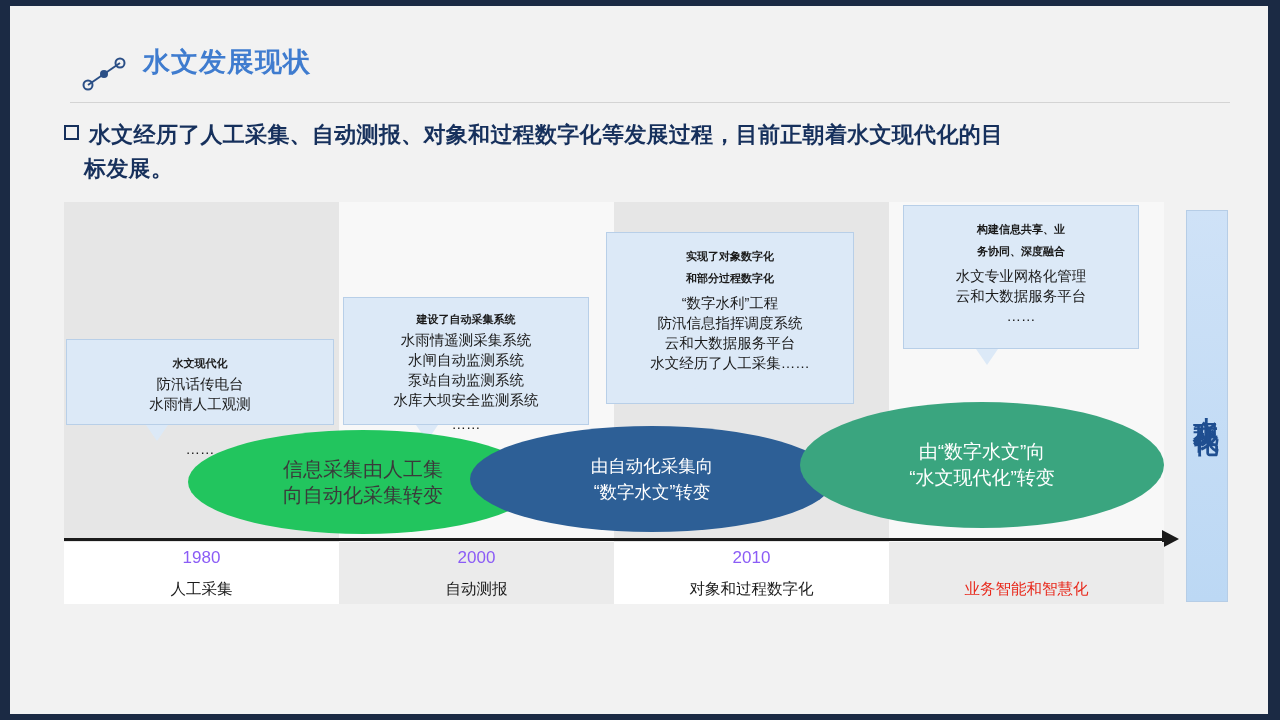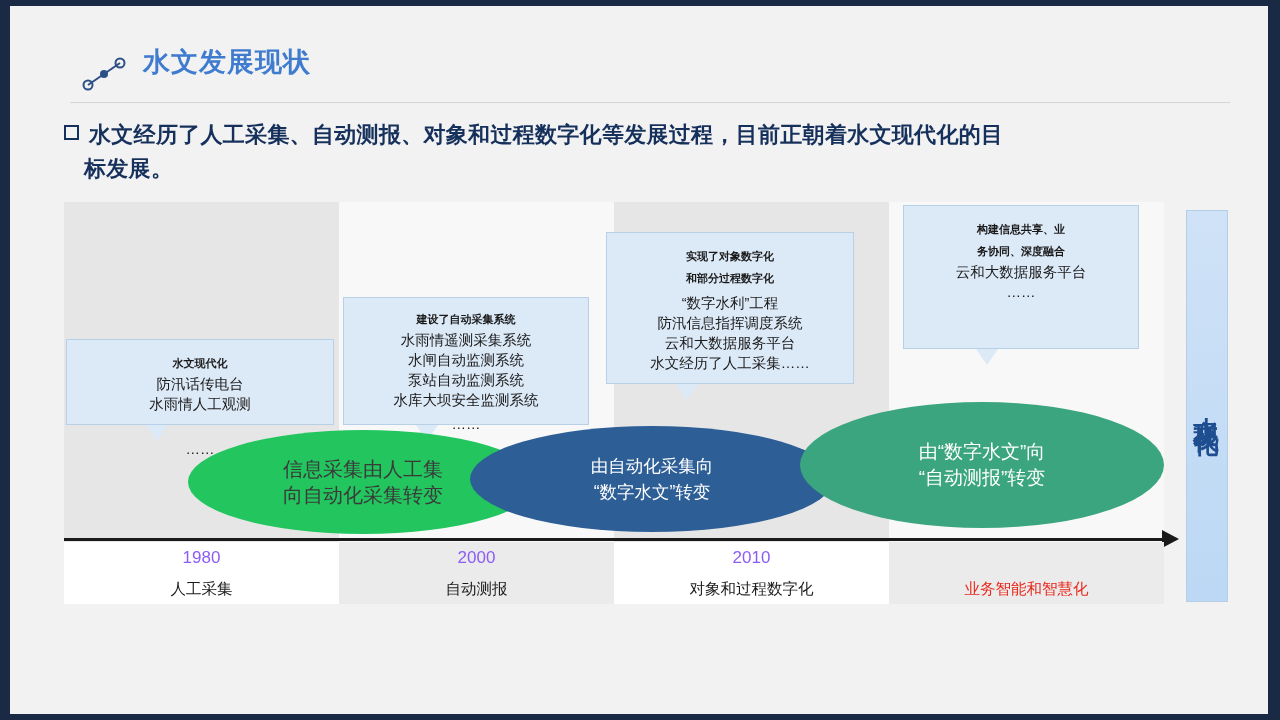--- a/index.html
+++ b/index.html
@@ -144,33 +144,34 @@
   <div class="callout" style="left:333px;top:291px;width:246px;height:128px;padding-top:10px;">
     <div class="ttl">建设了自动采集系统</div>
     <div class="sub">水雨情遥测采集系统</div>
     <div class="sub">水闸自动监测系统</div>
     <div class="sub">泵站自动监测系统</div>
     <div class="sub">水库大坝安全监测系统</div>
   </div>
   <div class="tail" style="left:406px;top:419px;"></div>
   <div class="sub" style="position:absolute;left:333px;top:410px;width:246px;text-align:center;font-size:14.5px;color:#1a1a1a;">……</div>
 
-  <div class="callout" style="left:596px;top:226px;width:248px;height:152px;padding-top:12px;text-align:center;">
+  <div class="callout" style="left:596px;top:226px;width:248px;height:172px;padding-top:12px;text-align:center;">
     <div class="ttl">实现了对象数字化</div>
     <div class="ttl">和部分过程数字化</div>
     <div class="sub" style="margin-top:4px;">“数字水利”工程</div>
     <div class="sub">防汛信息指挥调度系统</div>
     <div class="sub">云和大数据服务平台</div>
     <div class="sub">水文经历了人工采集……</div>
   </div>
   <div class="tail" style="left:666px;top:378px;"></div>
 
   <div class="callout" style="left:893px;top:199px;width:236px;height:144px;padding-top:12px;">
     <div class="ttl">构建信息共享、业</div>
     <div class="ttl">务协同、深度融合</div>
+    <div class="sub" style="margin-top:4px;">水文专业网格化管理</div>
     <div class="sub">云和大数据服务平台</div>
     <div class="sub">……</div>
   </div>
   <div class="tail" style="left:966px;top:343px;"></div>
 
   <div class="ell ell1" style="left:178px;top:424px;width:350px;height:104px;">
     <div>
       <span>信息采集由人工集</span>
       <span>向自动化采集转变</span>
     </div>
@@ -179,21 +180,21 @@
   <div class="ell ell2" style="left:460px;top:420px;width:364px;height:106px;">
     <div>
       <span>由自动化采集向</span>
       <span>“数字水文”转变</span>
     </div>
   </div>
 
   <div class="ell ell3" style="left:790px;top:396px;width:364px;height:126px;">
     <div>
       <span>由“数字水文”向</span>
-      <span>“自动测报”转变</span>
+      <span>“水文现代化”转变</span>
     </div>
   </div>
 
   <div class="axis-line"></div>
   <div class="axis-arrow"></div>
 
   <div class="cellrow">
     <div class="cell bg-w" style="left:0px;width:275px;">1980</div>
     <div class="cell bg-g" style="left:275px;width:275px;">2000</div>
     <div class="cell bg-w" style="left:550px;width:275px;">2010</div>

